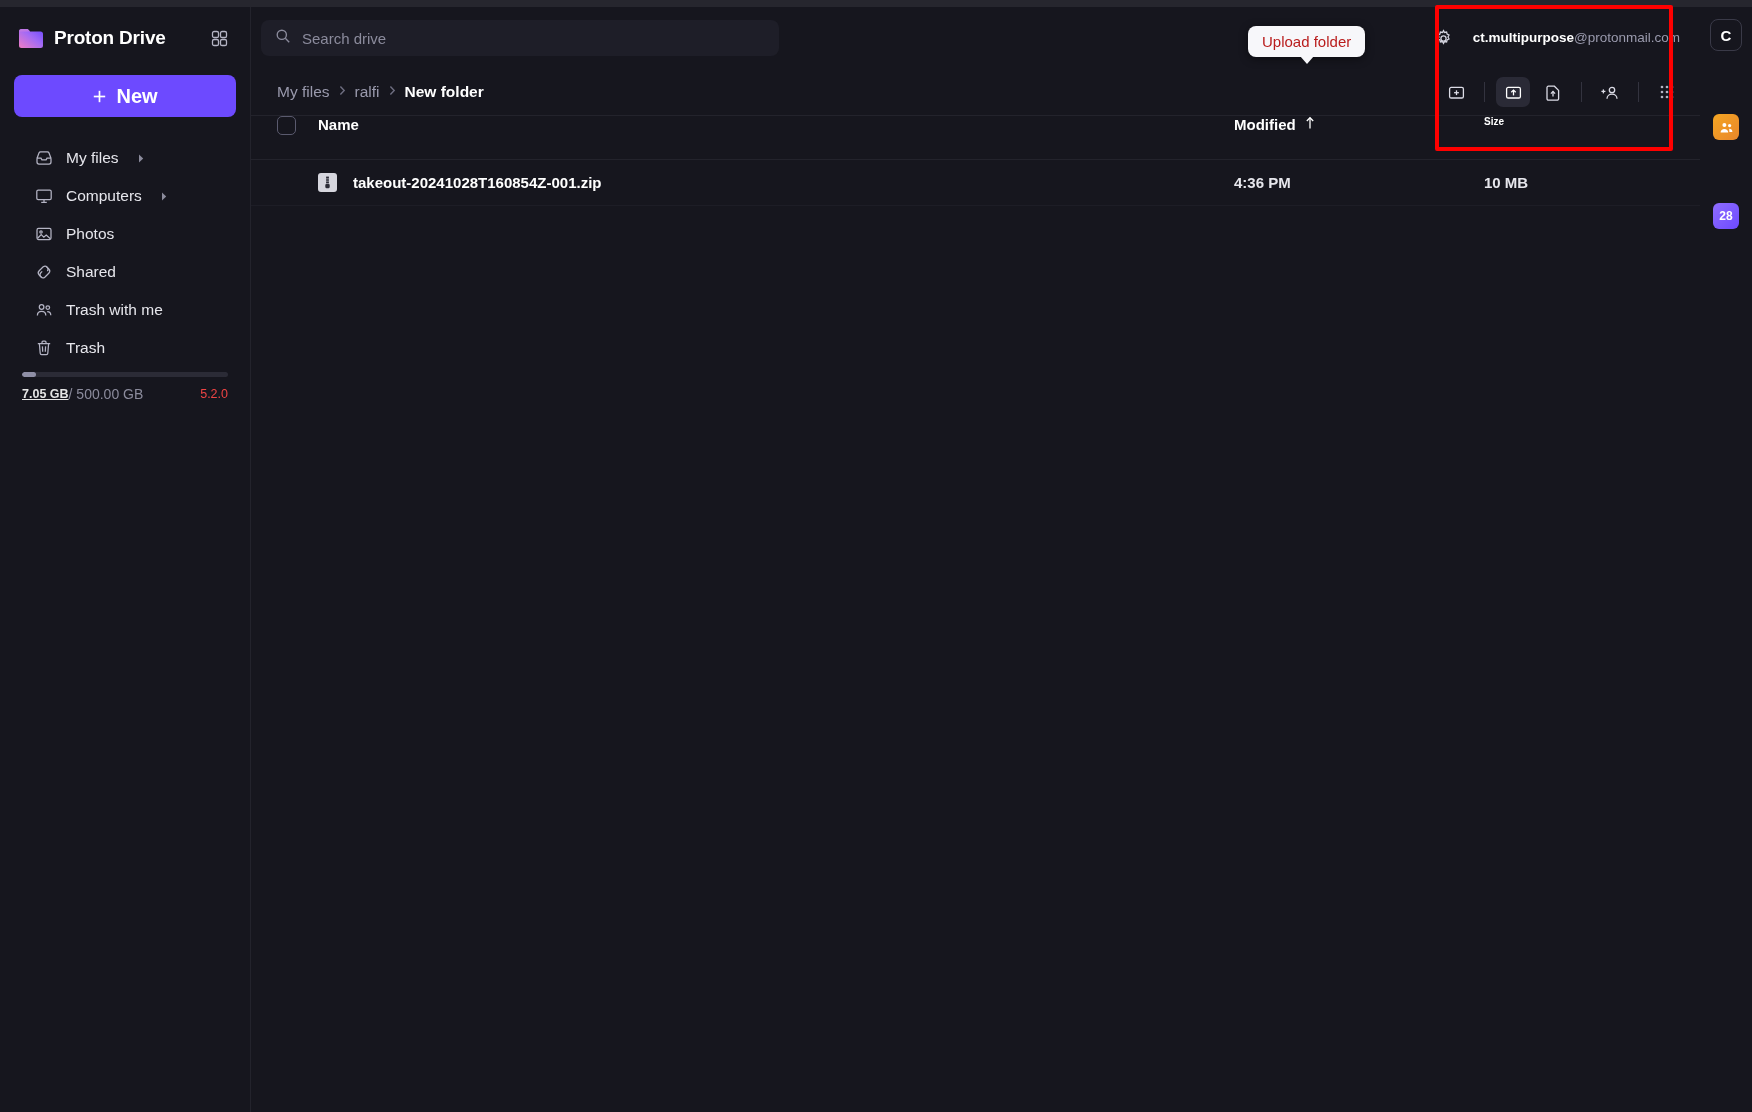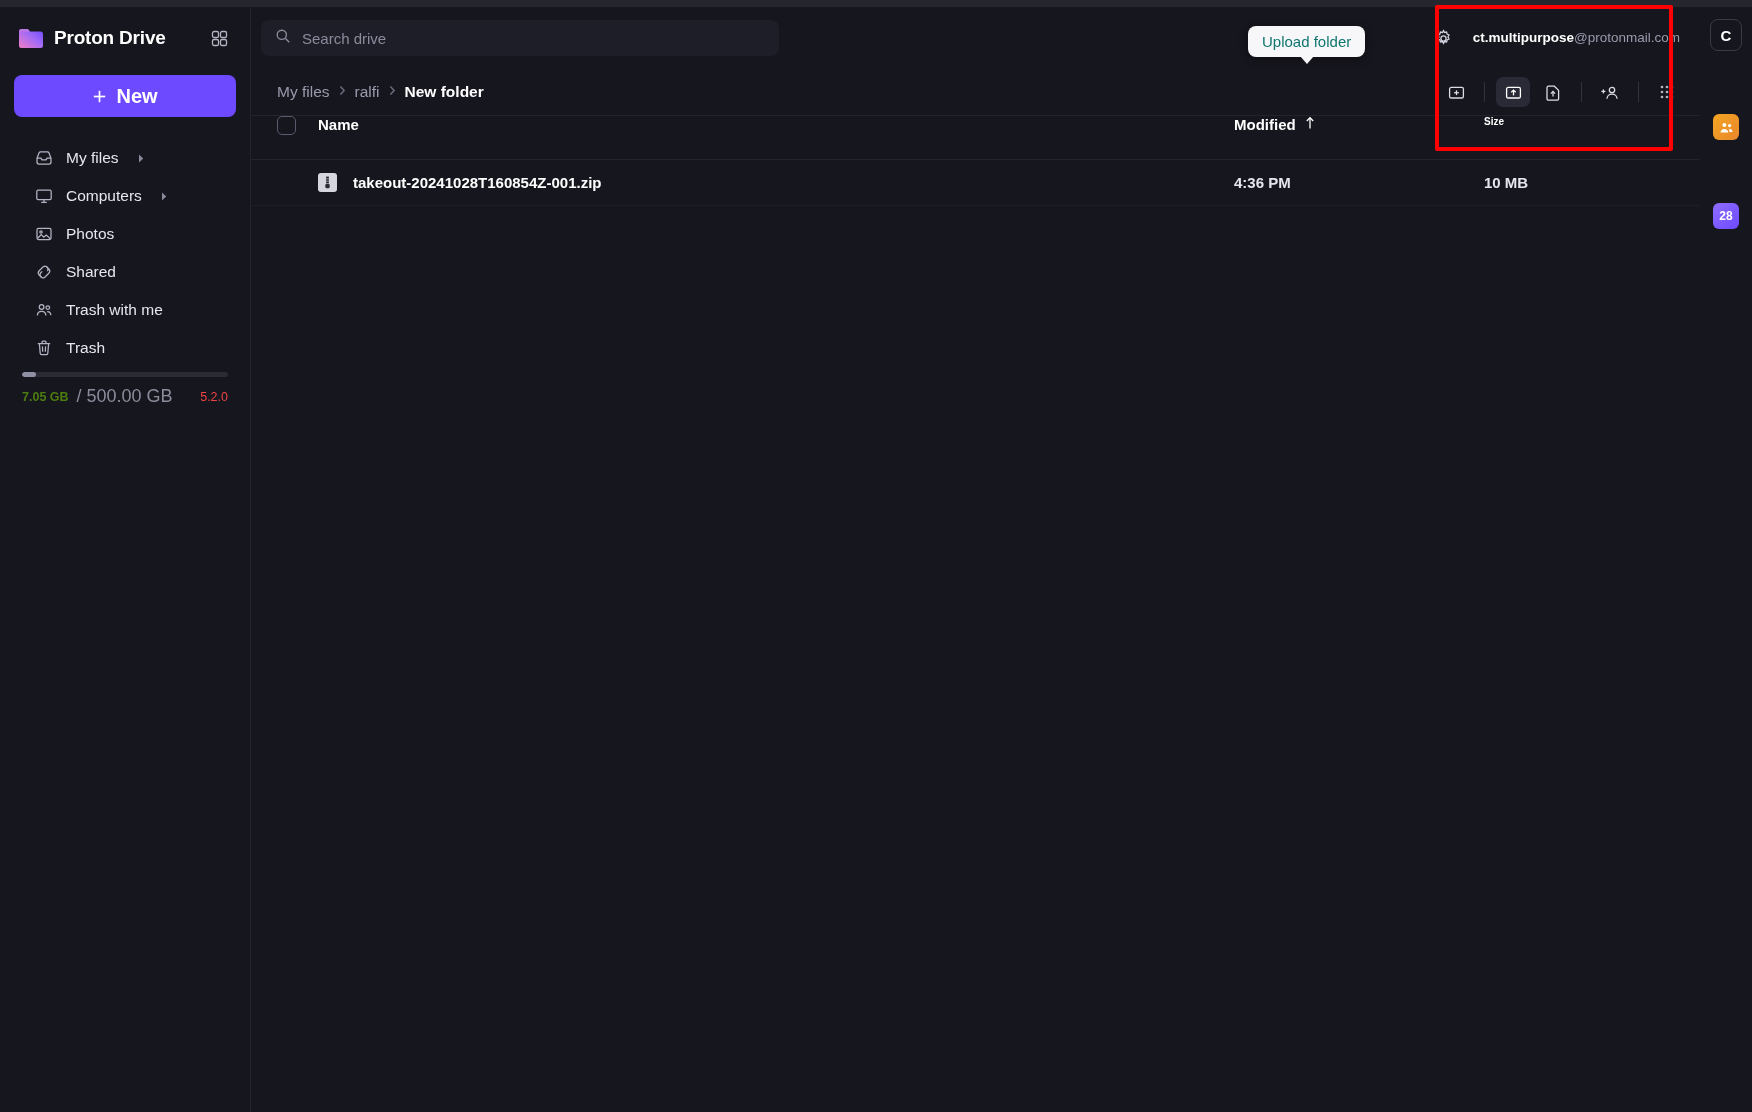--- a/index.html
+++ b/index.html
@@ -70,22 +70,22 @@
     height:5px; background:#2b2b36; border-radius:3px;
     margin:0 10px; position:relative; overflow:hidden;
   }
   .storage-fill {
     position:absolute; left:0; top:0; height:5px;
     width:1.41%; min-width:14px; background:#8f8fa6; border-radius:3px;
   }
   .storage-row {
     display:flex; align-items:center; margin:9px 10px 0 10px;
   }
-  .storage-used { color:#4d7c0f; font-size:12.5px; font-weight:700; }
-  .storage-total { color:#8b8b9c; font-size:18px; margin-left:8px; }
+  .storage-used { color:#e5e5e5; font-size:12.5px; font-weight:700;text-decoration:underline; }
+  .storage-total { color:#8b8b9c; font-size:14px; margin-left:0; }
   .storage-version { margin-left:auto; color:#ef4444; font-size:12.5px; }
 
   
   .main {
     position:absolute; top:7px; left:251px;
     width:1449px; height:1105px;
     background:#16161e; display:flex; flex-direction:column;
   }
 
   .topbar {
@@ -110,21 +110,21 @@
   .account {
     display:flex; align-items:flex-end;
     line-height:1.25; cursor:pointer;
   }
   .account-name { color:#ffffff; font-size:13.5px; font-weight:700; }
   .account-mail { color:#9a9aad; font-size:13.5px; }
 
   
   .tooltip {
     position:absolute; left:1248px; top:26px;
-    background:#f7f7fa; color:#0f766e;
+    background:#f7f7fa; color:#b91c1c;
     font-size:15px; padding:7px 14px; border-radius:8px;
     white-space:nowrap; z-index:40;
     box-shadow:0 2px 10px rgba(0,0,0,0.45);
   }
   .tooltip::after {
     content:""; position:absolute; left:50%; margin-left:-7px; bottom:-7px;
     border-left:7px solid transparent; border-right:7px solid transparent;
     border-top:8px solid #f7f7fa;
   }
 

